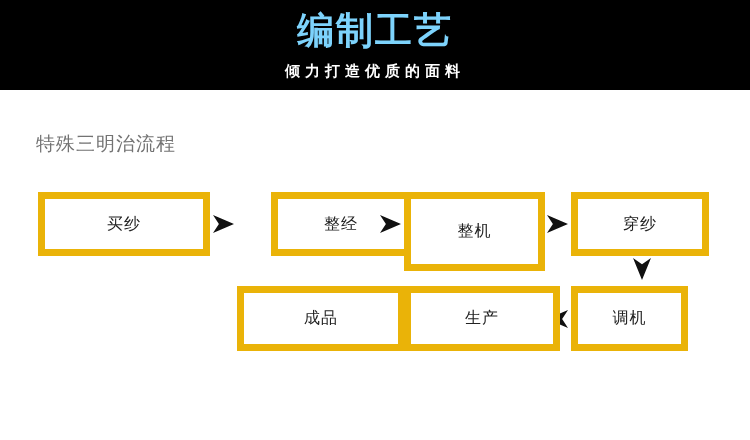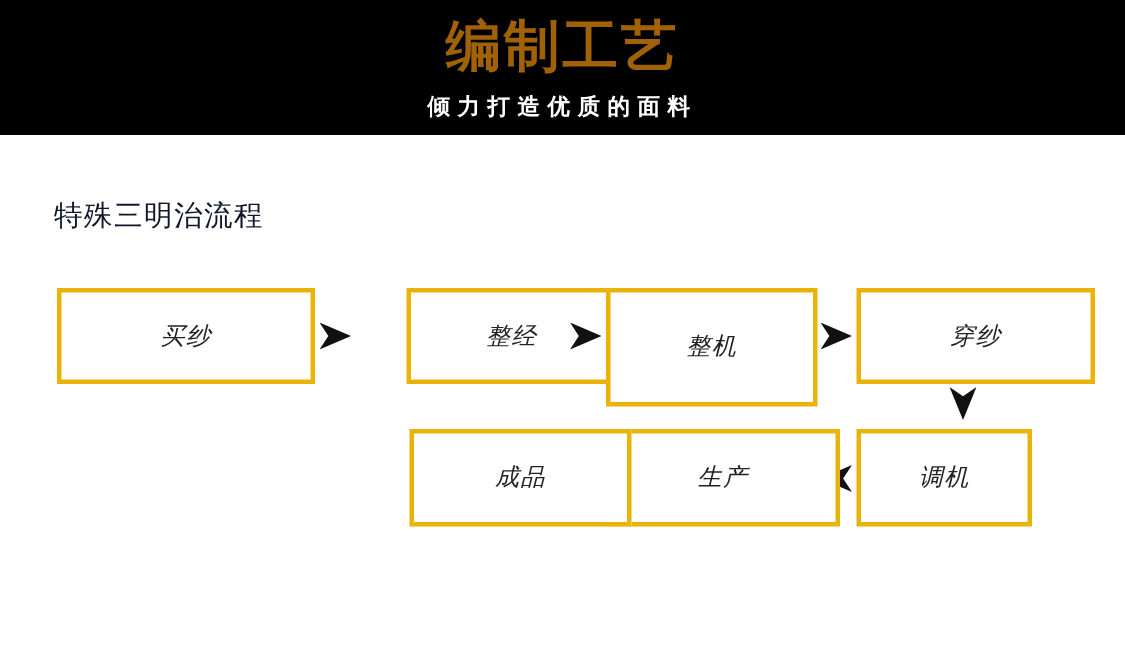--- a/index.html
+++ b/index.html
@@ -20,62 +20,61 @@
     left: 0; top: 0;
     width: 750px; height: 90px;
     background: #000000;
     display: flex;
     flex-direction: column;
     align-items: center;
     justify-content: center;
     padding-top: 2px;
   }
   .header-title {
-    color: #a16207;
+    color: #7dd3fc;
     font-size: 37px;
     font-weight: 700;
     letter-spacing: 2px;
     line-height: 1.1;
   }
   .header-subtitle {
     color: #ffffff;
     font-size: 15px;
     font-weight: 700;
     letter-spacing: 5px;
     margin-top: 11px;
   }
   
   .section-title {
     position: absolute;
     left: 36px; top: 131px;
     font-size: 19px;
     font-weight: 500;
-    color: #0f172a;
+    color: #737373;
     letter-spacing: 1px;
   }
   
   .flow-box {
     position: absolute;
-    border: 3px solid #eab308;
+    border: 7px solid #eab308;
     background: #ffffff;
     display: flex;
     align-items: center;
     justify-content: center;
     font-size: 16px;
     color: #222222;
     letter-spacing: 1px;
-    font-style: italic;
   }
   .box-1 { left: 38px;  top: 192px; width: 172px; height: 64px; }
   .box-2 { left: 237px; top: 192px; width: 140px; height: 64px; margin-left: 34px; }
   .box-3 { left: 404px; top: 192px; width: 141px; height: 79px; }
-  .box-4 { left: 571px; top: 192px; width: 159px; height: 64px; }
+  .box-4 { left: 571px; top: 192px; width: 138px; height: 64px; }
   .box-5 { left: 571px; top: 286px; width: 117px; height: 65px; }
   .box-6 { left: 404px; top: 286px; width: 156px; height: 65px; }
-  .box-7 { left: 237px; top: 286px; width: 148px; height: 65px; margin-left: 36px; }
+  .box-7 { left: 237px; top: 286px; width: 168px; height: 65px; }
   
   .arrow {
     position: absolute;
     background: #111111;
   }
   .arrow-right {
     width: 21px; height: 18px;
     clip-path: polygon(0 0, 100% 50%, 0 100%, 28% 50%);
   }
   .arrow-left {

